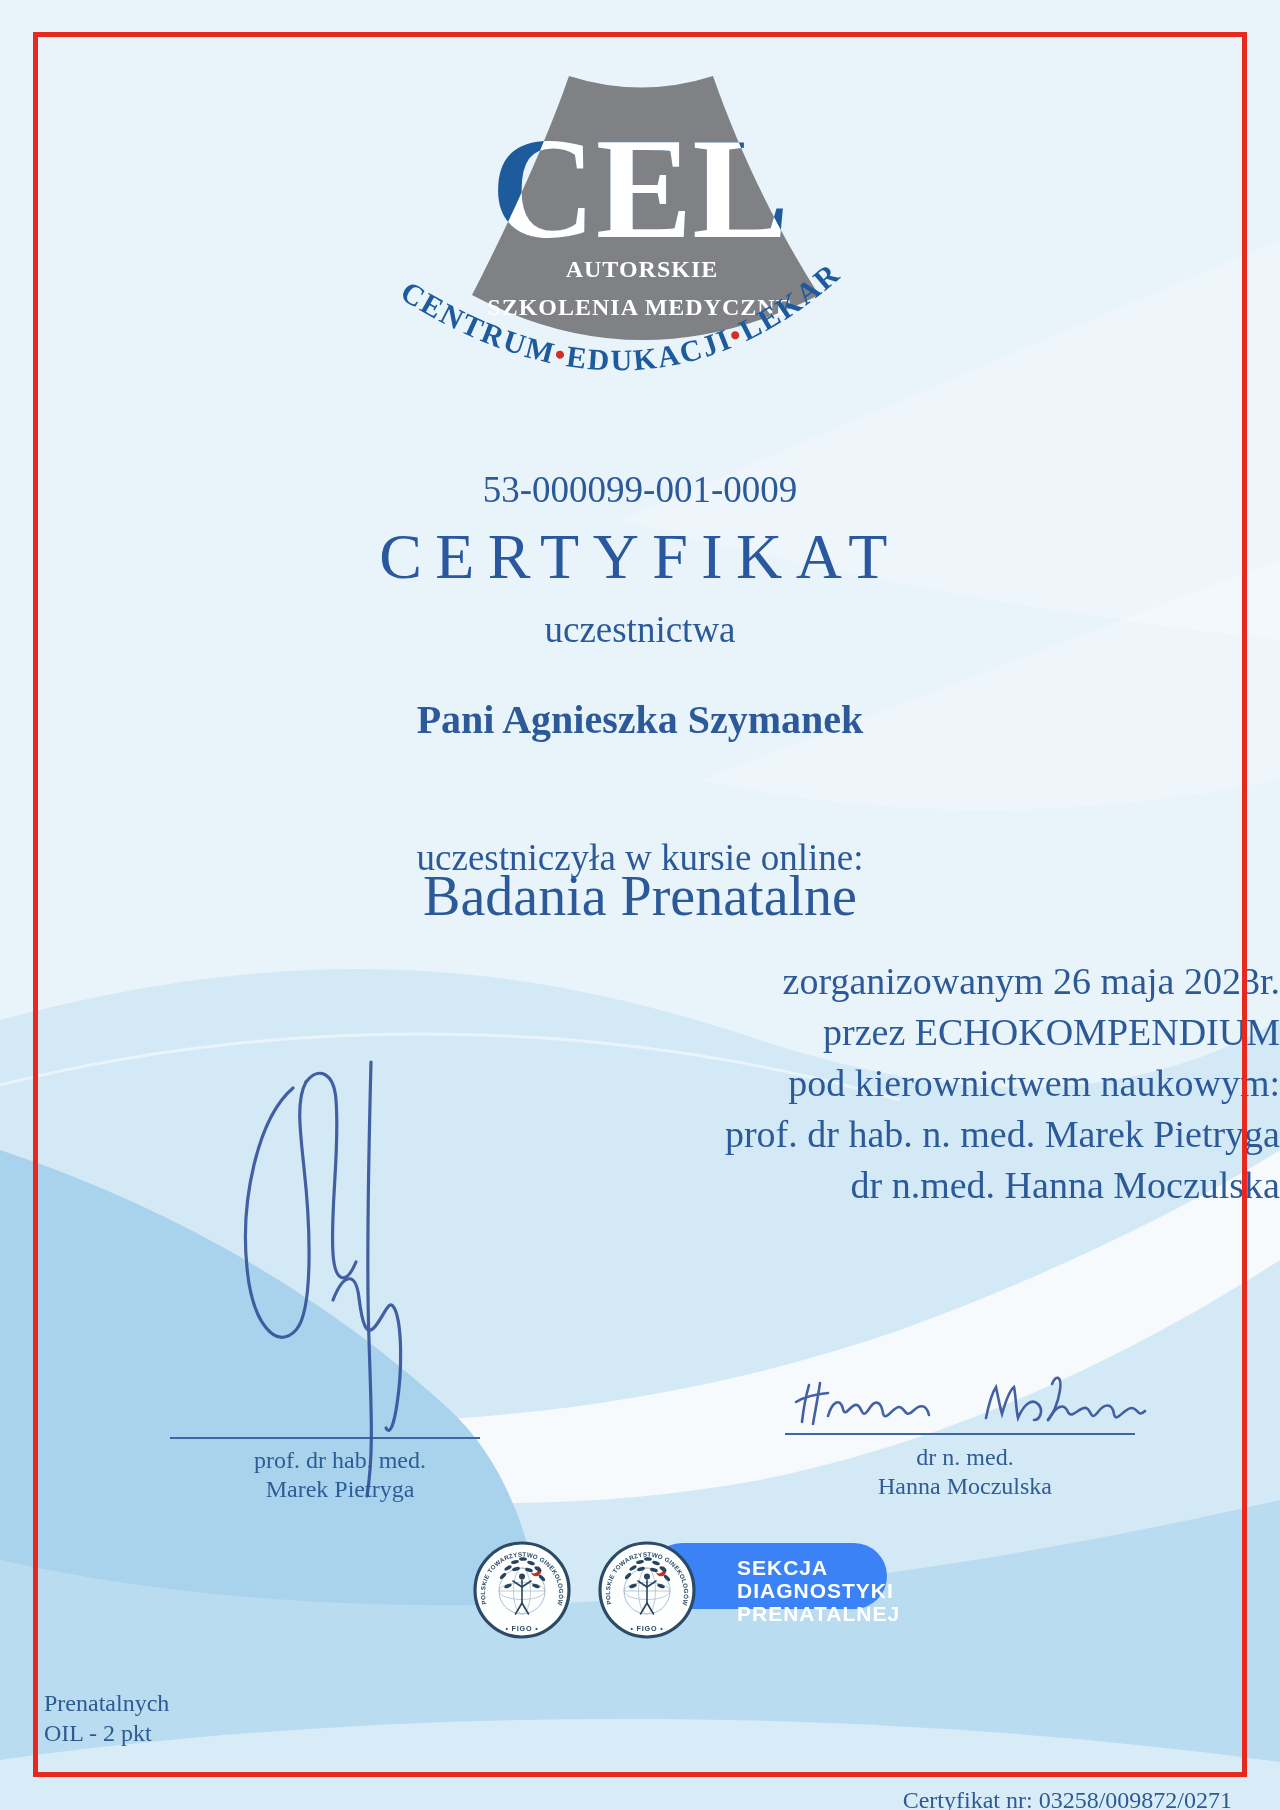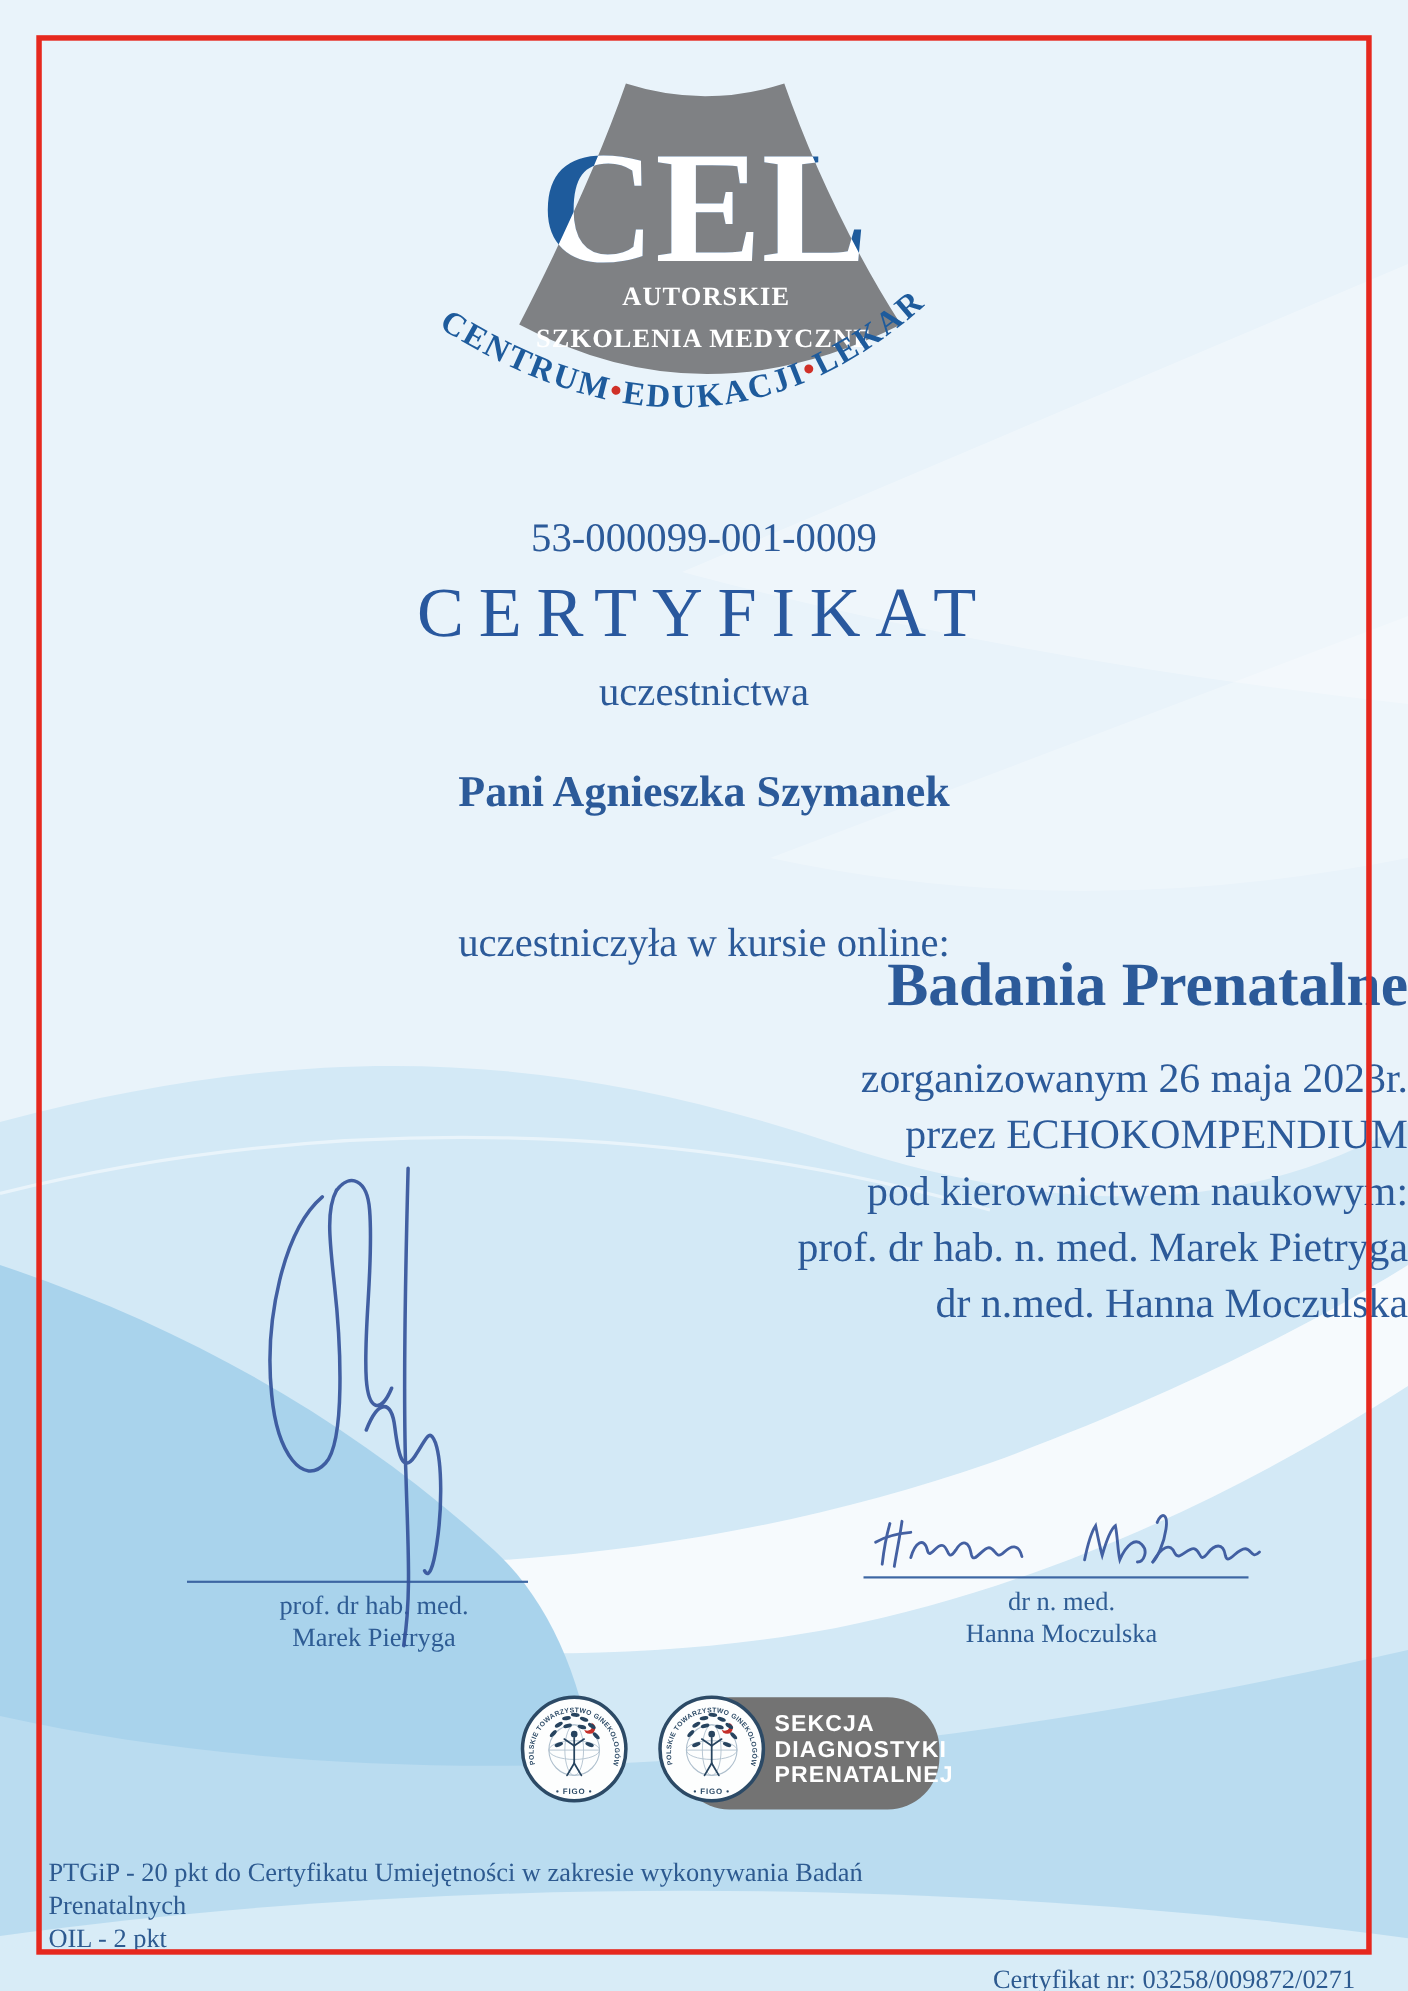--- a/index.html
+++ b/index.html
@@ -7,26 +7,26 @@
        background:#e9f3fa;font-family:"Liberation Serif","DejaVu Serif",serif;}
   .abs{position:absolute;}
   .bg{left:0;top:0;z-index:0;}
   .content{z-index:2;}
   .ctext{left:0;width:1280px;text-align:center;color:#2c5a99;}
   .cert-code{top:468px;font-size:37px;}
   .cert-title{top:520px;font-size:64px;font-weight:normal;letter-spacing:0.21em;color:#29589e;}
   .cert-subtitle{top:608px;font-size:37px;}
   .recipient{top:696px;font-size:40px;font-weight:bold;}
   .participation{top:836px;font-size:37px;}
-  .course{top:864px;font-size:56px;font-weight:bold;text-align:right;}
+  .course{top:864px;font-size:56px;font-weight:normal;}
   .details{top:956px;font-size:38px;line-height:51px;text-align:right;}
   .sig-line{height:0;border-top:2px solid #3d66a3;z-index:2;}
   .sig-label{font-size:24px;line-height:29px;text-align:center;color:#2e5c94;z-index:2;}
-  .pill{left:616px;top:1543px;width:238px;height:102px;border-radius:47px;
-        background:#737373;z-index:2;}
+  .pill{left:649px;top:1543px;width:238px;height:66px;border-radius:47px;
+        background:#3b82f6;z-index:2;}
   .pill-text{padding:13px 0 0 88px;font-family:"Liberation Sans",sans-serif;
         font-weight:bold;font-size:21px;line-height:23px;letter-spacing:1px;color:#ffffff;}
   .seal{z-index:3;}
   .footer-left{left:44px;top:1688px;font-size:24px;line-height:30px;color:#2d5a90;z-index:2;}
   .footer-right{left:0;top:1740px;width:1232px;text-align:right;font-size:24px;color:#2d5a90;z-index:2;margin-top:47px;}
   .frame{left:33px;top:32px;width:1214px;height:1745px;border:5px solid #e6281e;
          box-sizing:border-box;z-index:6;pointer-events:none;}
   .overlay{left:0;top:0;z-index:4;pointer-events:none;}
 </style>
 </head>
@@ -155,19 +155,18 @@
   </div>
 </div>
 <svg class="abs seal" style="left:472px;top:1540px" width="100" height="100">
     <use href="#sealSym"></use>
   </svg>
 <svg class="abs seal" style="left:597px;top:1540px" width="100" height="100">
     <use href="#sealSym"></use>
   </svg>
 
 <div class="abs footer-left">
-  <div>PTGiP - 20 pkt do Certyfikatu Umiejętności w zakresie wykonywania Badań</div>
   <div>Prenatalnych</div>
   <div>OIL - 2 pkt</div>
 </div>
 <div class="abs footer-right">Certyfikat nr: 03258/009872/0271</div>
 
 <div class="abs frame"></div>
 
 </body></html>

